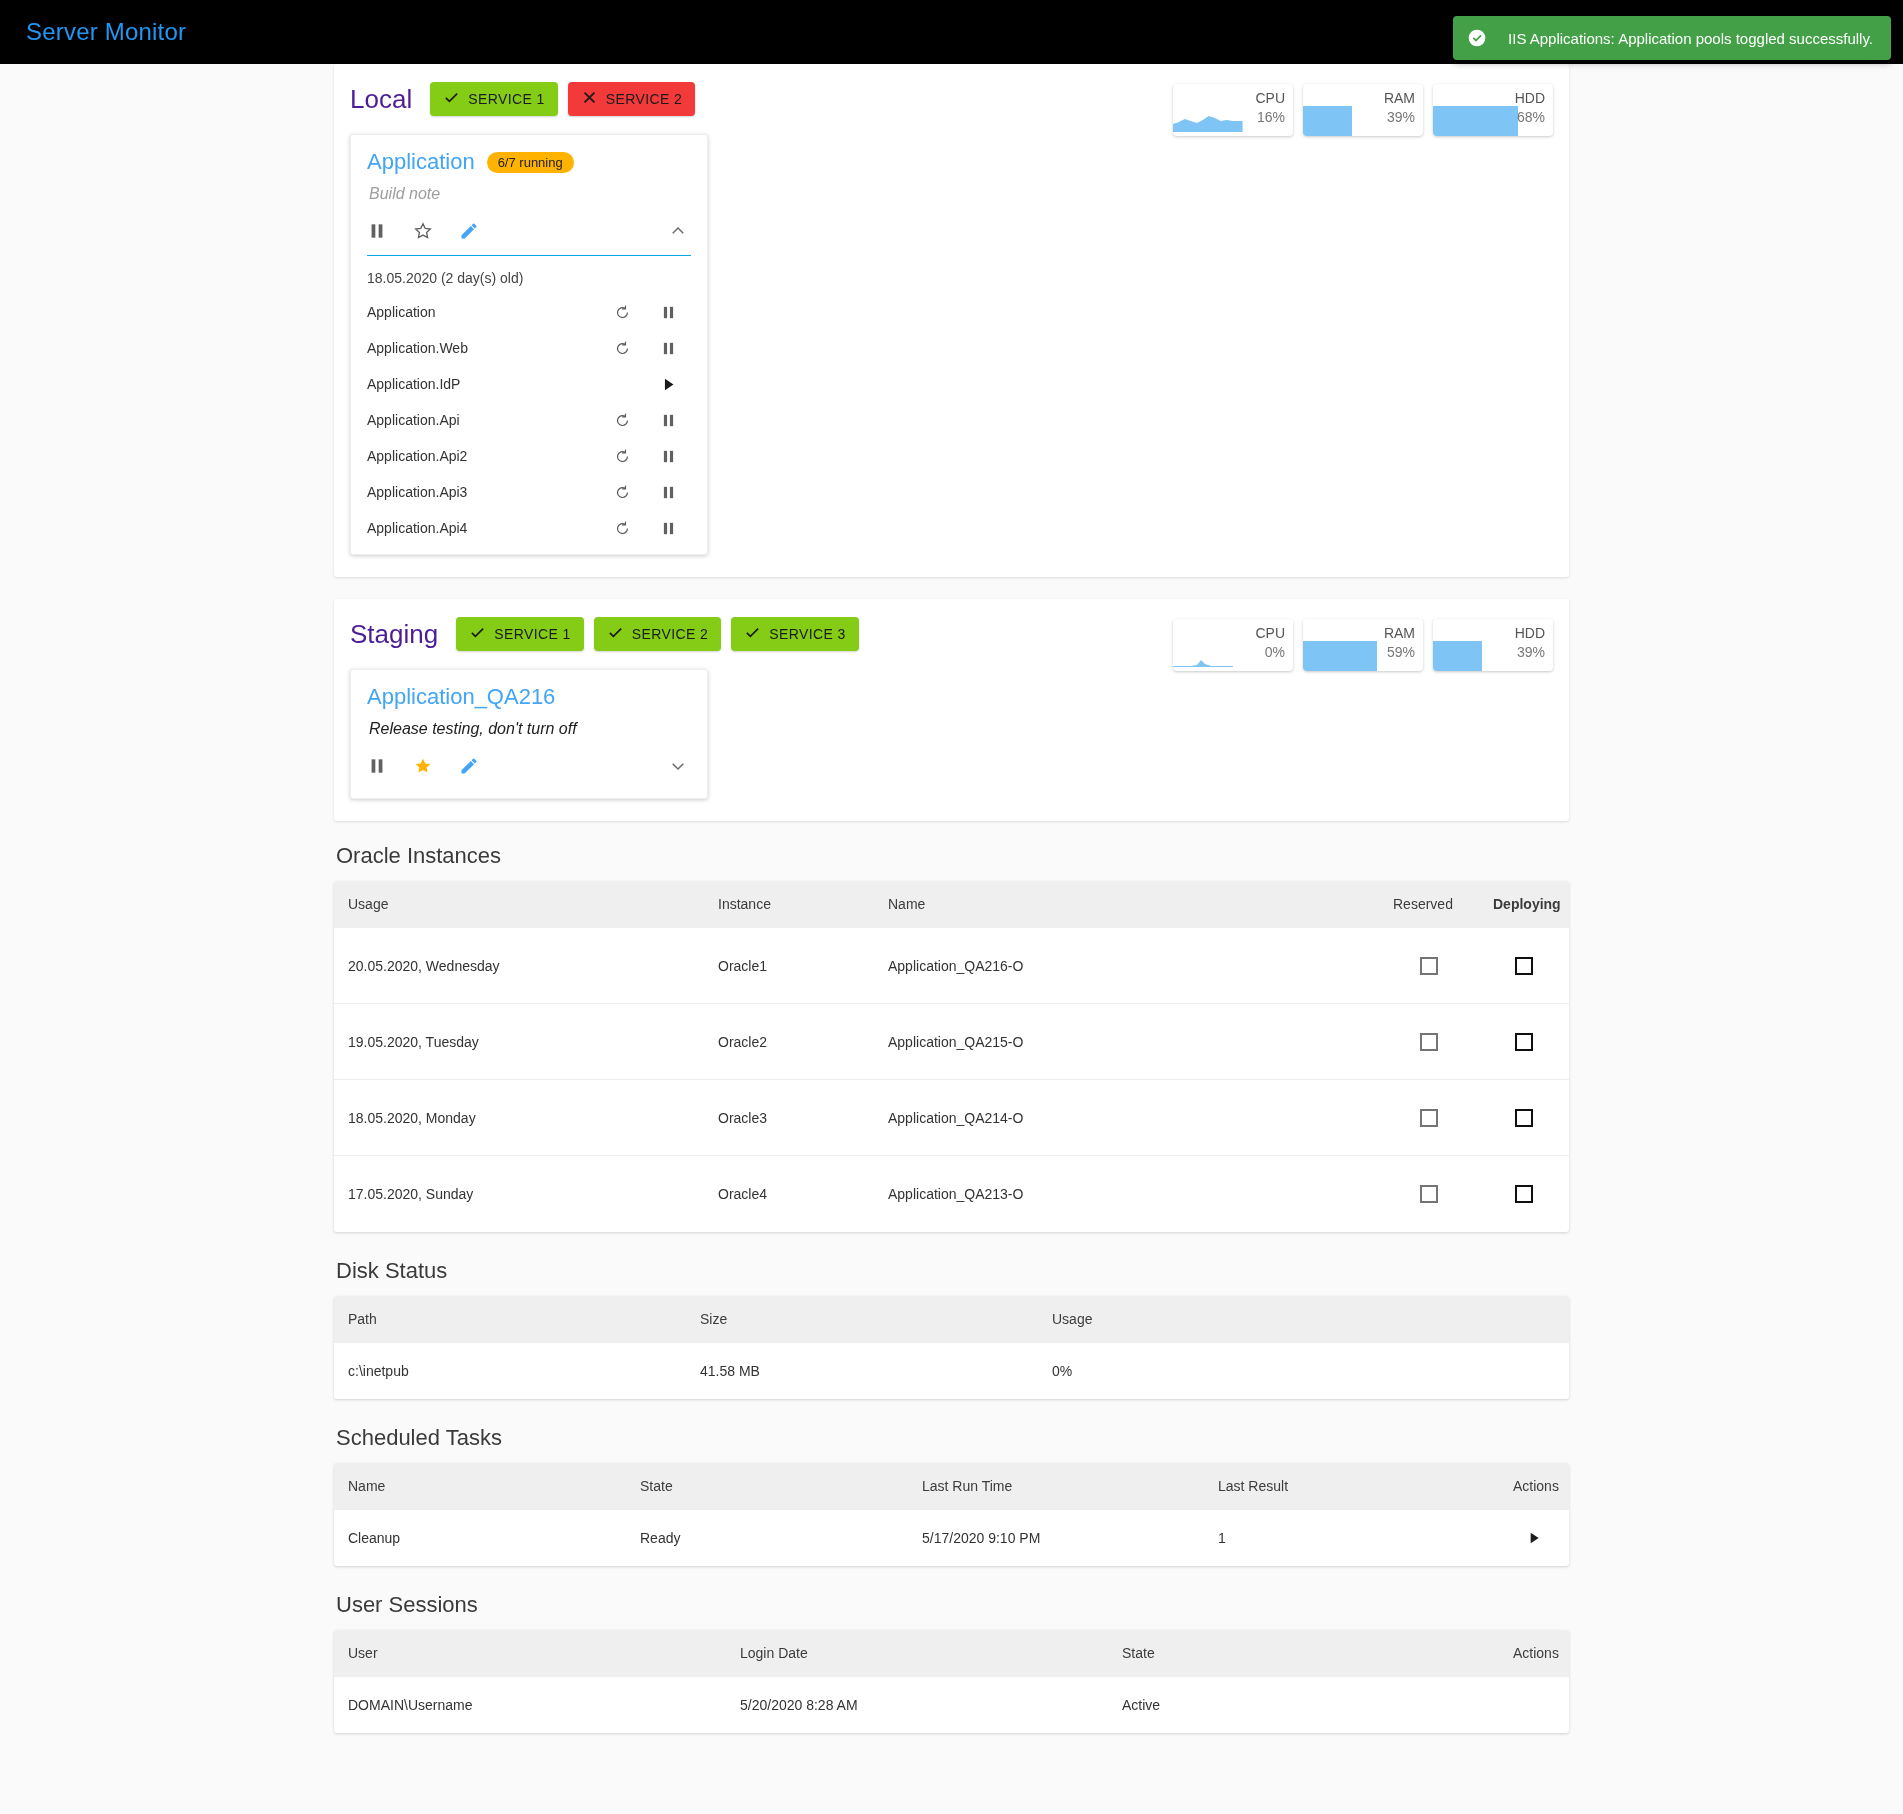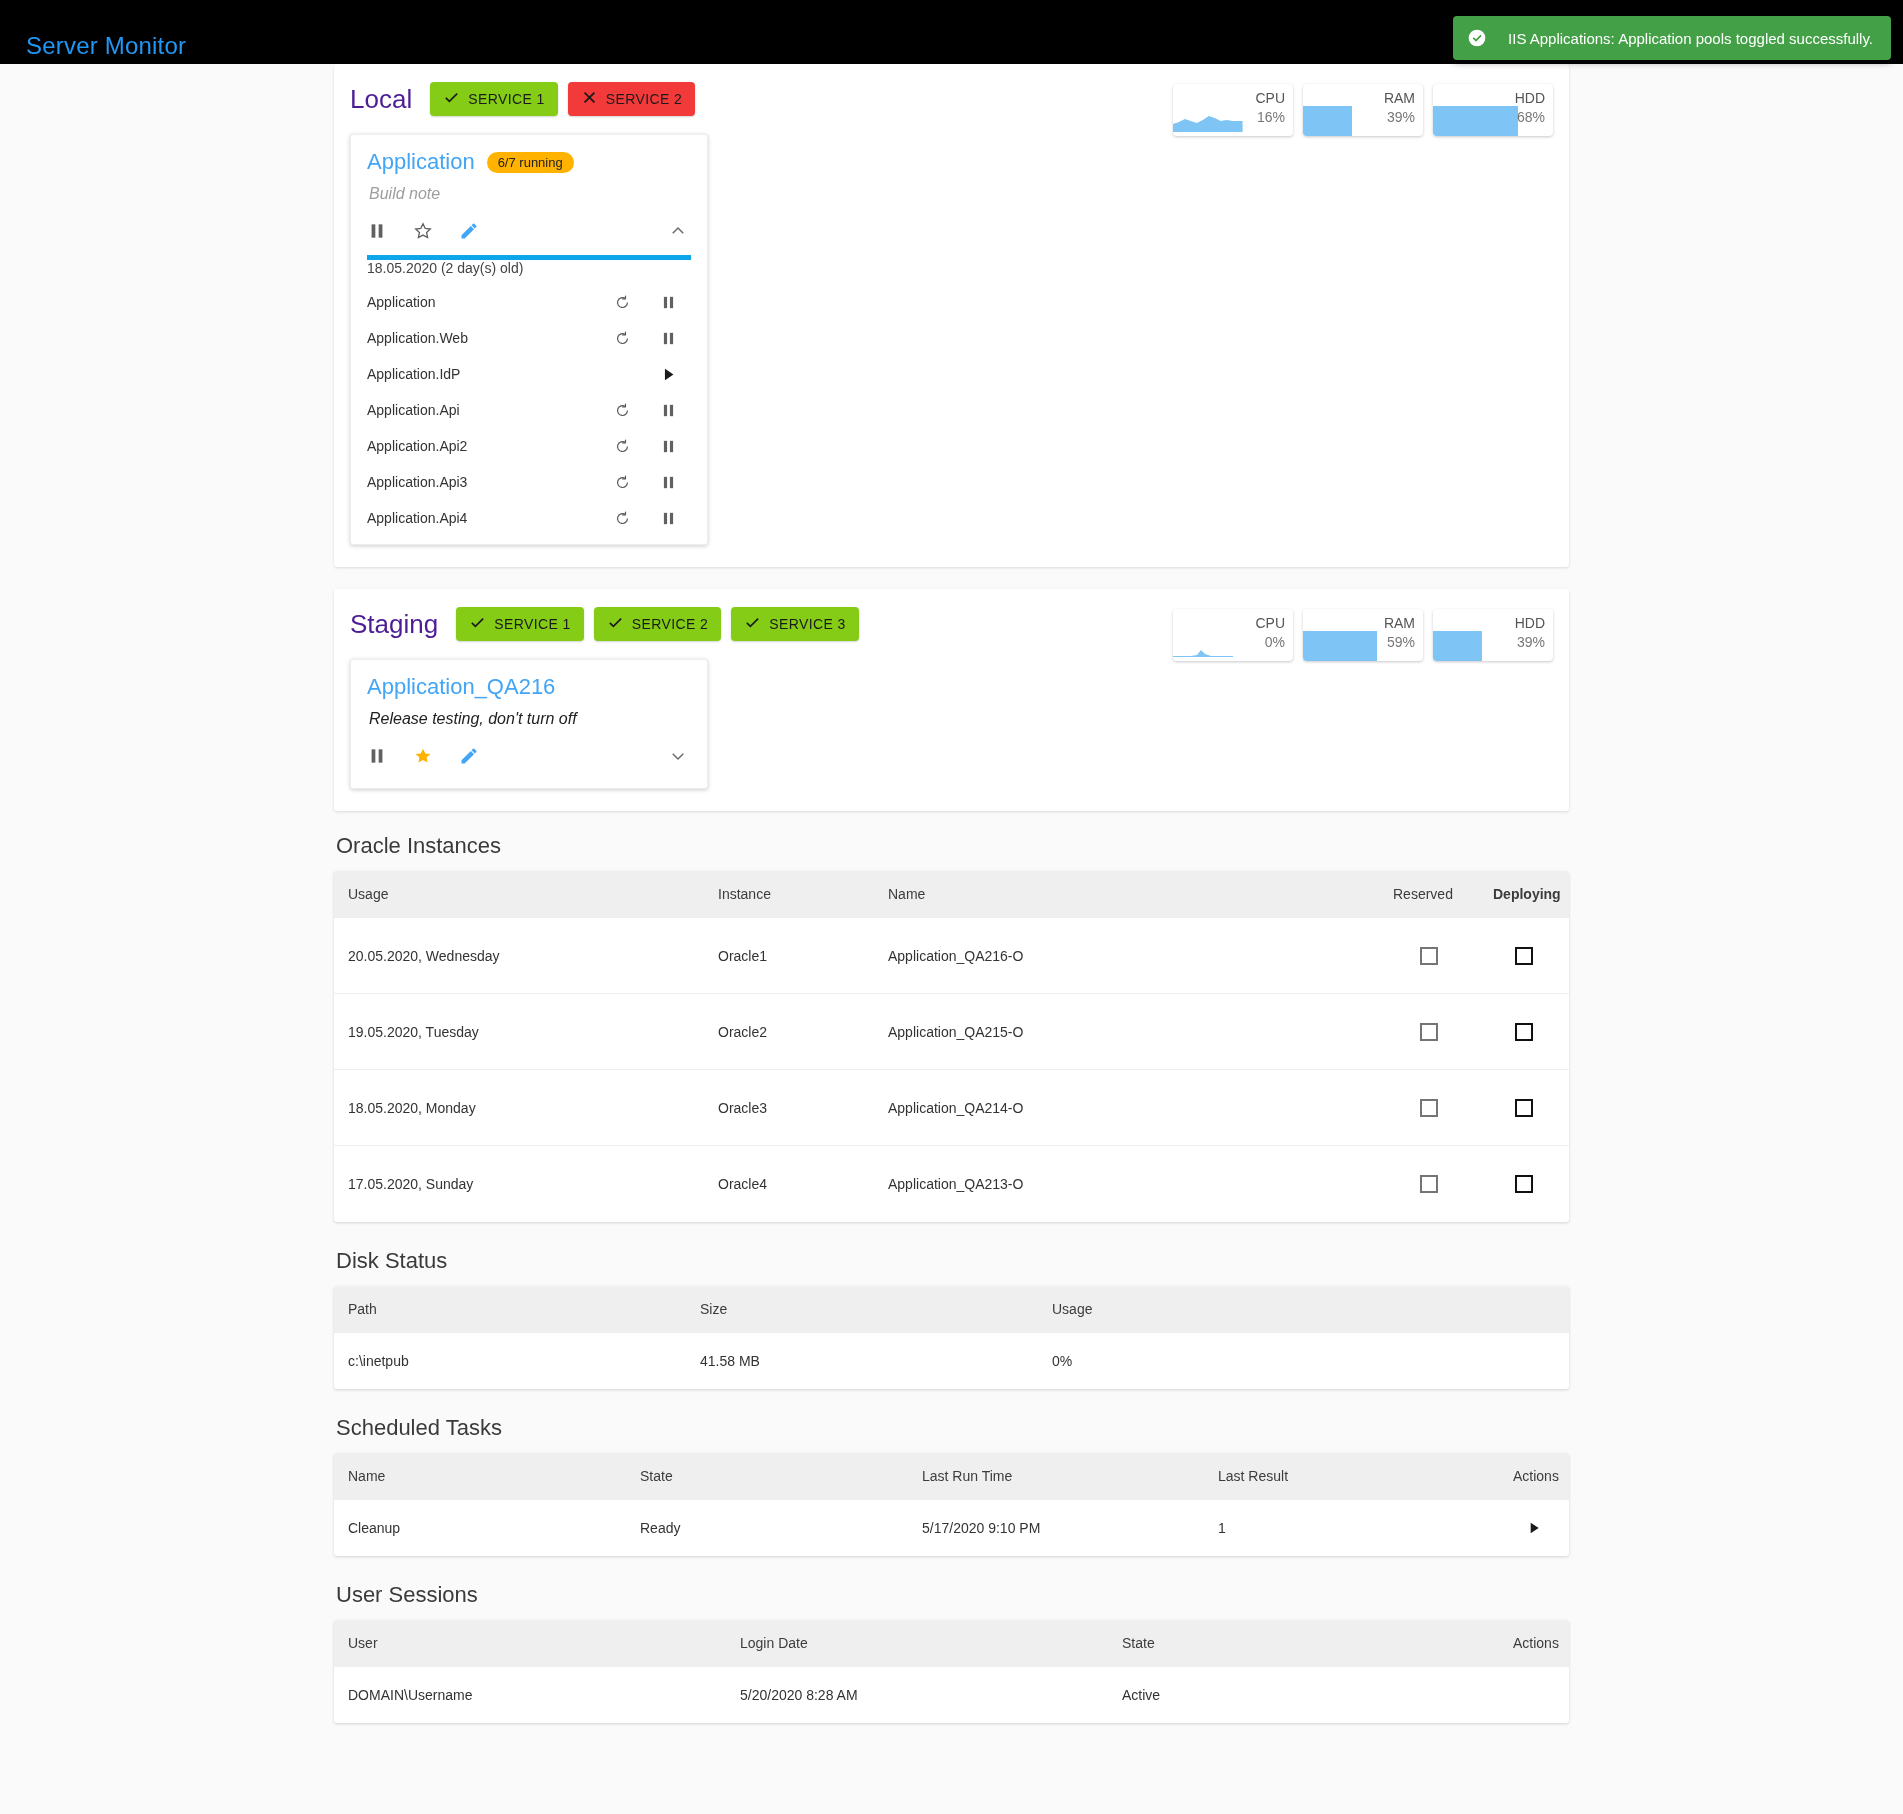--- a/index.html
+++ b/index.html
@@ -9,21 +9,21 @@
     background:#fafafa;
     font-family:"Liberation Sans", sans-serif;
     color:#212121;
     overflow:hidden;
     position:relative;
   }
 
   
   .appbar{
     height:64px; background:#000; width:100%;
-    display:flex; align-items:flex-end; padding:4px 26px;
+    display:flex; align-items:center; padding:12px 26px;
     position:relative; z-index:5;
   }
   .appbar-title{ color:#2196f3; font-size:24px; letter-spacing:.2px; }
 
   
   .toast{
     position:absolute; top:16px; right:12px;
     background:#43a047; color:#fff;
     border-radius:4px;
     padding:12px 18px 12px 14px;
@@ -91,21 +91,21 @@
   .card-actions{
     display:flex; align-items:center; gap:26px;
     margin-top:14px; padding-bottom:10px;
     position:relative; min-height:38px;
   }
   .iconbtn{ cursor:pointer; display:inline-flex; width:20px; height:20px; }
   .iconbtn svg{ width:20px; height:20px; }
   .chev{ position:absolute; right:4px; cursor:pointer; width:18px; height:18px;}
   .chev svg{ width:18px; height:18px; }
 
-  .pool-wrap{ border-top:5px solid #0ea5e9; }
+  .pool-wrap{ border-top:1px solid #0ea5e9; padding-top:14px; }
   .pool-date{ font-size:14px; color:#444; margin-bottom:8px; }
   .pool-row{
     display:flex; align-items:center;
     height:36px; font-size:14px; color:#333;
   }
   .pool-name{ flex:1; }
   .pool-ic{ width:46px; display:flex; justify-content:center; cursor:pointer; }
   .pool-ic svg{ width:17px; height:17px; }
 
   

